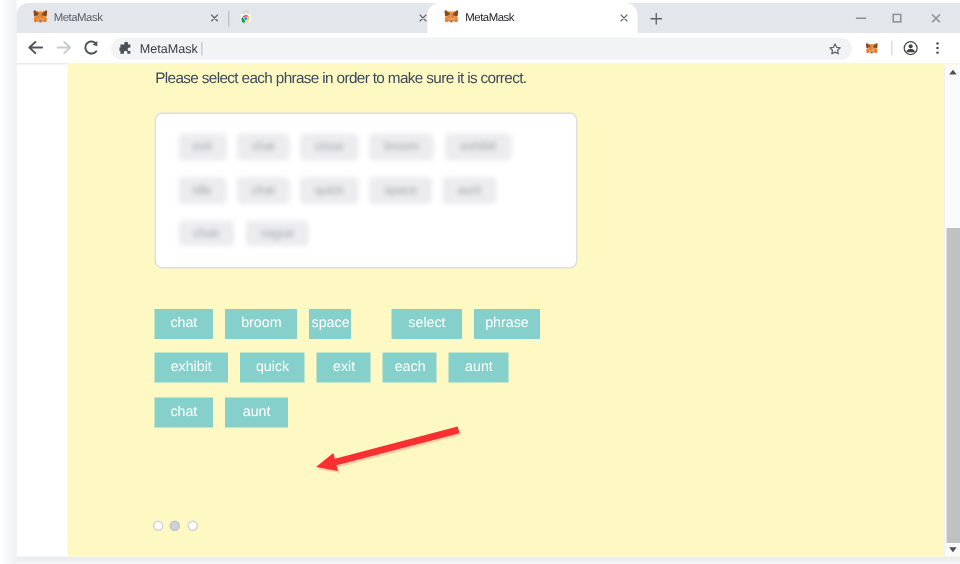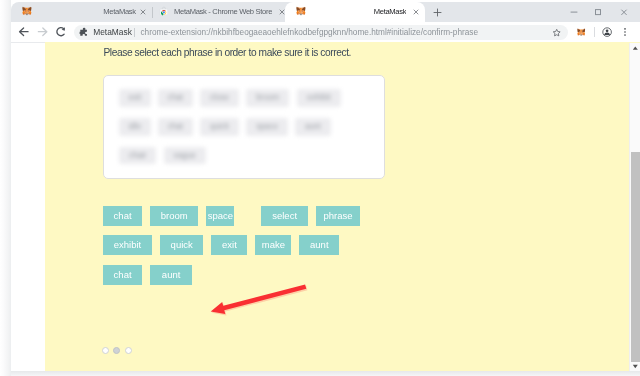--- a/index.html
+++ b/index.html
@@ -7,21 +7,21 @@
   body{width:640px;height:376px;overflow:hidden;background:#ffffff;
        font-family:"Liberation Sans",sans-serif;-webkit-font-smoothing:antialiased;}
   #root{position:absolute;left:0;top:0;width:640px;height:376px;background:#ffffff;overflow:hidden;}
   .lshadow{position:absolute;left:0;top:0;width:11px;height:376px;
            background:linear-gradient(to right,#ffffff 0%,#fbfbfc 30%,#f2f3f4 78%,#eceef0 100%);}
   .bshadow{position:absolute;left:11px;top:371px;width:629px;height:5px;
            background:linear-gradient(to bottom,#e7e9eb 0%,#eff0f2 60%,#f6f7f8 100%);}
 
   
   .window{position:absolute;left:11px;top:2.2px;width:629px;height:368.8px;
-          background:#e3e6ea;border-top-left-radius:8px;overflow:hidden;text-align:right;}
+          background:#e3e6ea;border-top-left-radius:8px;overflow:hidden;}
 
   
   .tabstrip{position:absolute;left:0;top:0;width:629px;height:20.2px;}
   .tab{position:absolute;top:0;height:20.2px;display:flex;align-items:center;}
   .tab .favicon{position:absolute;left:11px;top:3.6px;width:9.8px;height:9.8px;}
   .tab .tlabel{position:absolute;left:24.8px;top:4.4px;font-size:7.6px;letter-spacing:-0.32px;color:#5a5f66;
                white-space:nowrap;overflow:hidden;text-overflow:ellipsis;line-height:10px;}
   .tab.active{background:#ffffff;border-radius:8px 8px 0 0;}
   .tab.active .tlabel{color:#202124;}
   .tabclose{position:absolute;top:5.1px;width:10px;height:10px;}
@@ -128,21 +128,20 @@
  <rect x="3.8" y="10.6" width="24.4" height="17.6" rx="1.6" fill="#fdfdfd" stroke="#d8dbde" stroke-width="1.1"></rect>
  <g transform="translate(16,20.8) scale(0.36)">
   <path fill="#DB4437" d="M0-22a22 22 0 0 1 19 11H0a11 11 0 0 0-9.5 5.5L-19-11A22 22 0 0 1 0-22z"></path>
   <path fill="#0F9D58" d="M-19-11l9.5 16.5A11 11 0 0 0 0 11l-9.5 16.5A22 22 0 0 1-19-11z"></path>
   <path fill="#FFCD40" d="M19-11A22 22 0 0 1 0 22l9.5-16.5A11 11 0 0 0 9.5-11z"></path>
   <circle fill="#F1F1F1" r="12.2"></circle>
                 <circle fill="#4285F4" r="9.5"></circle>
  </g>
             </svg>
           </span>
-        <span class="tlabel" style="width:99px">MetaMask - Chrome Web Store</span>
       </div>
       <div class="tabclose" style="left:265.8px">
           <svg viewBox="0 0 16 16" width="100%" height="100%">
             <path d="M4.8 4.8 11.2 11.2M11.2 4.8 4.8 11.2" stroke="#5f6368" stroke-width="1.15" stroke-linecap="round"></path>
           </svg>
         </div>
 
       <div class="tab active" style="left:274.4px;width:140px;">
         <span class="favicon">
             <svg viewBox="0 0 32 32" width="100%" height="100%">
@@ -209,21 +208,20 @@
           </svg>
         </div>
       <div class="omnibox">
         <span class="ombadge">
             <svg viewBox="0 0 24 24" width="100%" height="100%">
               <path fill="#4c5156" d="M13.6 2.1a3.2 3.2 0 0 1 3.2 3.2c0 .6-.2 1.2-.5 1.7h4.4v5.6c-.5-.3-1.1-.5-1.7-.5a3.2 3.2 0 0 0 0 6.4c.6 0 1.2-.2 1.7-.5v4.9h-5.6c.3-.5.5-1.1.5-1.7a3.2 3.2 0 0 0-6.4 0c0 .6.2 1.2.5 1.7H3.3v-5.1c-.5.3-1.1.5-1.7.5v-6c.6 0 1.2.2 1.7.5V7h7.1a3.2 3.2 0 0 1-.5-1.7 3.2 3.2 0 0 1 3.2-3.2z"></path>
             </svg>
           </span>
         <span class="omname">MetaMask</span>
         <span class="omsep" style="left:60.3px"></span>
-        <span class="omurl" style="left:66.8px">chrome-extension://nkbihfbeogaeaoehlefnkodbefgpgknn/home.html#initialize/confirm-phrase</span>
         <span class="star">
             <svg viewBox="0 0 24 24" width="100%" height="100%">
               <path d="M12 3.4 14.7 9l6.1.8-4.4 4.2 1 6.1-5.4-2.9-5.4 2.9 1-6.1L3.2 9.8 9.3 9z" fill="none" stroke="#5f6368" stroke-width="2.1" stroke-linejoin="round"></path>
             </svg>
           </span>
       </div>
       <div class="exticon" style="left:566.3px">
           <svg viewBox="0 0 32 32" width="100%" height="100%">
  <path fill="#E17726" d="M29.6 2.3 18 10.9l2.2-5.1z"></path>
  <path fill="#E27625" d="M2.4 2.3 13.8 11l-2-5.2zM25 22.3l-3.1 4.7 6.7 1.9 1.9-6.5zM1.6 22.4l1.9 6.5 6.6-1.9-3-4.7z"></path>
@@ -303,21 +301,21 @@
               <div class="chip" style="left: 0px; width: 39.1594px;">chat</div>
               <div class="chip" style="left: 47.1594px; width: 48.2375px;">broom</div>
               <div class="chip" style="left: 103.397px; width: 28px;">space</div>
               <div class="chip" style="left: 158.056px; width: 47.1906px;">select</div>
               <div class="chip" style="left: 213.247px; width: 43.4875px;">phrase</div>
             </div>
             <div class="wordrow" style="top: 193.4px;">
               <div class="chip" style="left: 0px; width: 48.9719px;">exhibit</div>
               <div class="chip" style="left: 56.9719px; width: 43.4875px;">quick</div>
               <div class="chip" style="left: 108.459px; width: 35.9875px;">exit</div>
-              <div class="chip" style="left: 152.447px; width: 36.0031px;">make</div>
+              <div class="chip" style="left: 152.447px; width: 36.0031px;">each</div>
               <div class="chip" style="left: 196.45px; width: 39.6906px;">aunt</div>
             </div>
             <div class="wordrow" style="top: 222.9px;">
               <div class="chip" style="left: 0px; width: 39.1594px;">chat</div>
               <div class="chip" style="left: 47.1594px; width: 41.8937px;">aunt</div>
             </div>
           </div>
         <div class="dots">
             <span class="dot" style="left: 0px;"></span>
             <span class="dot filled" style="left: 11.4px;"></span>

